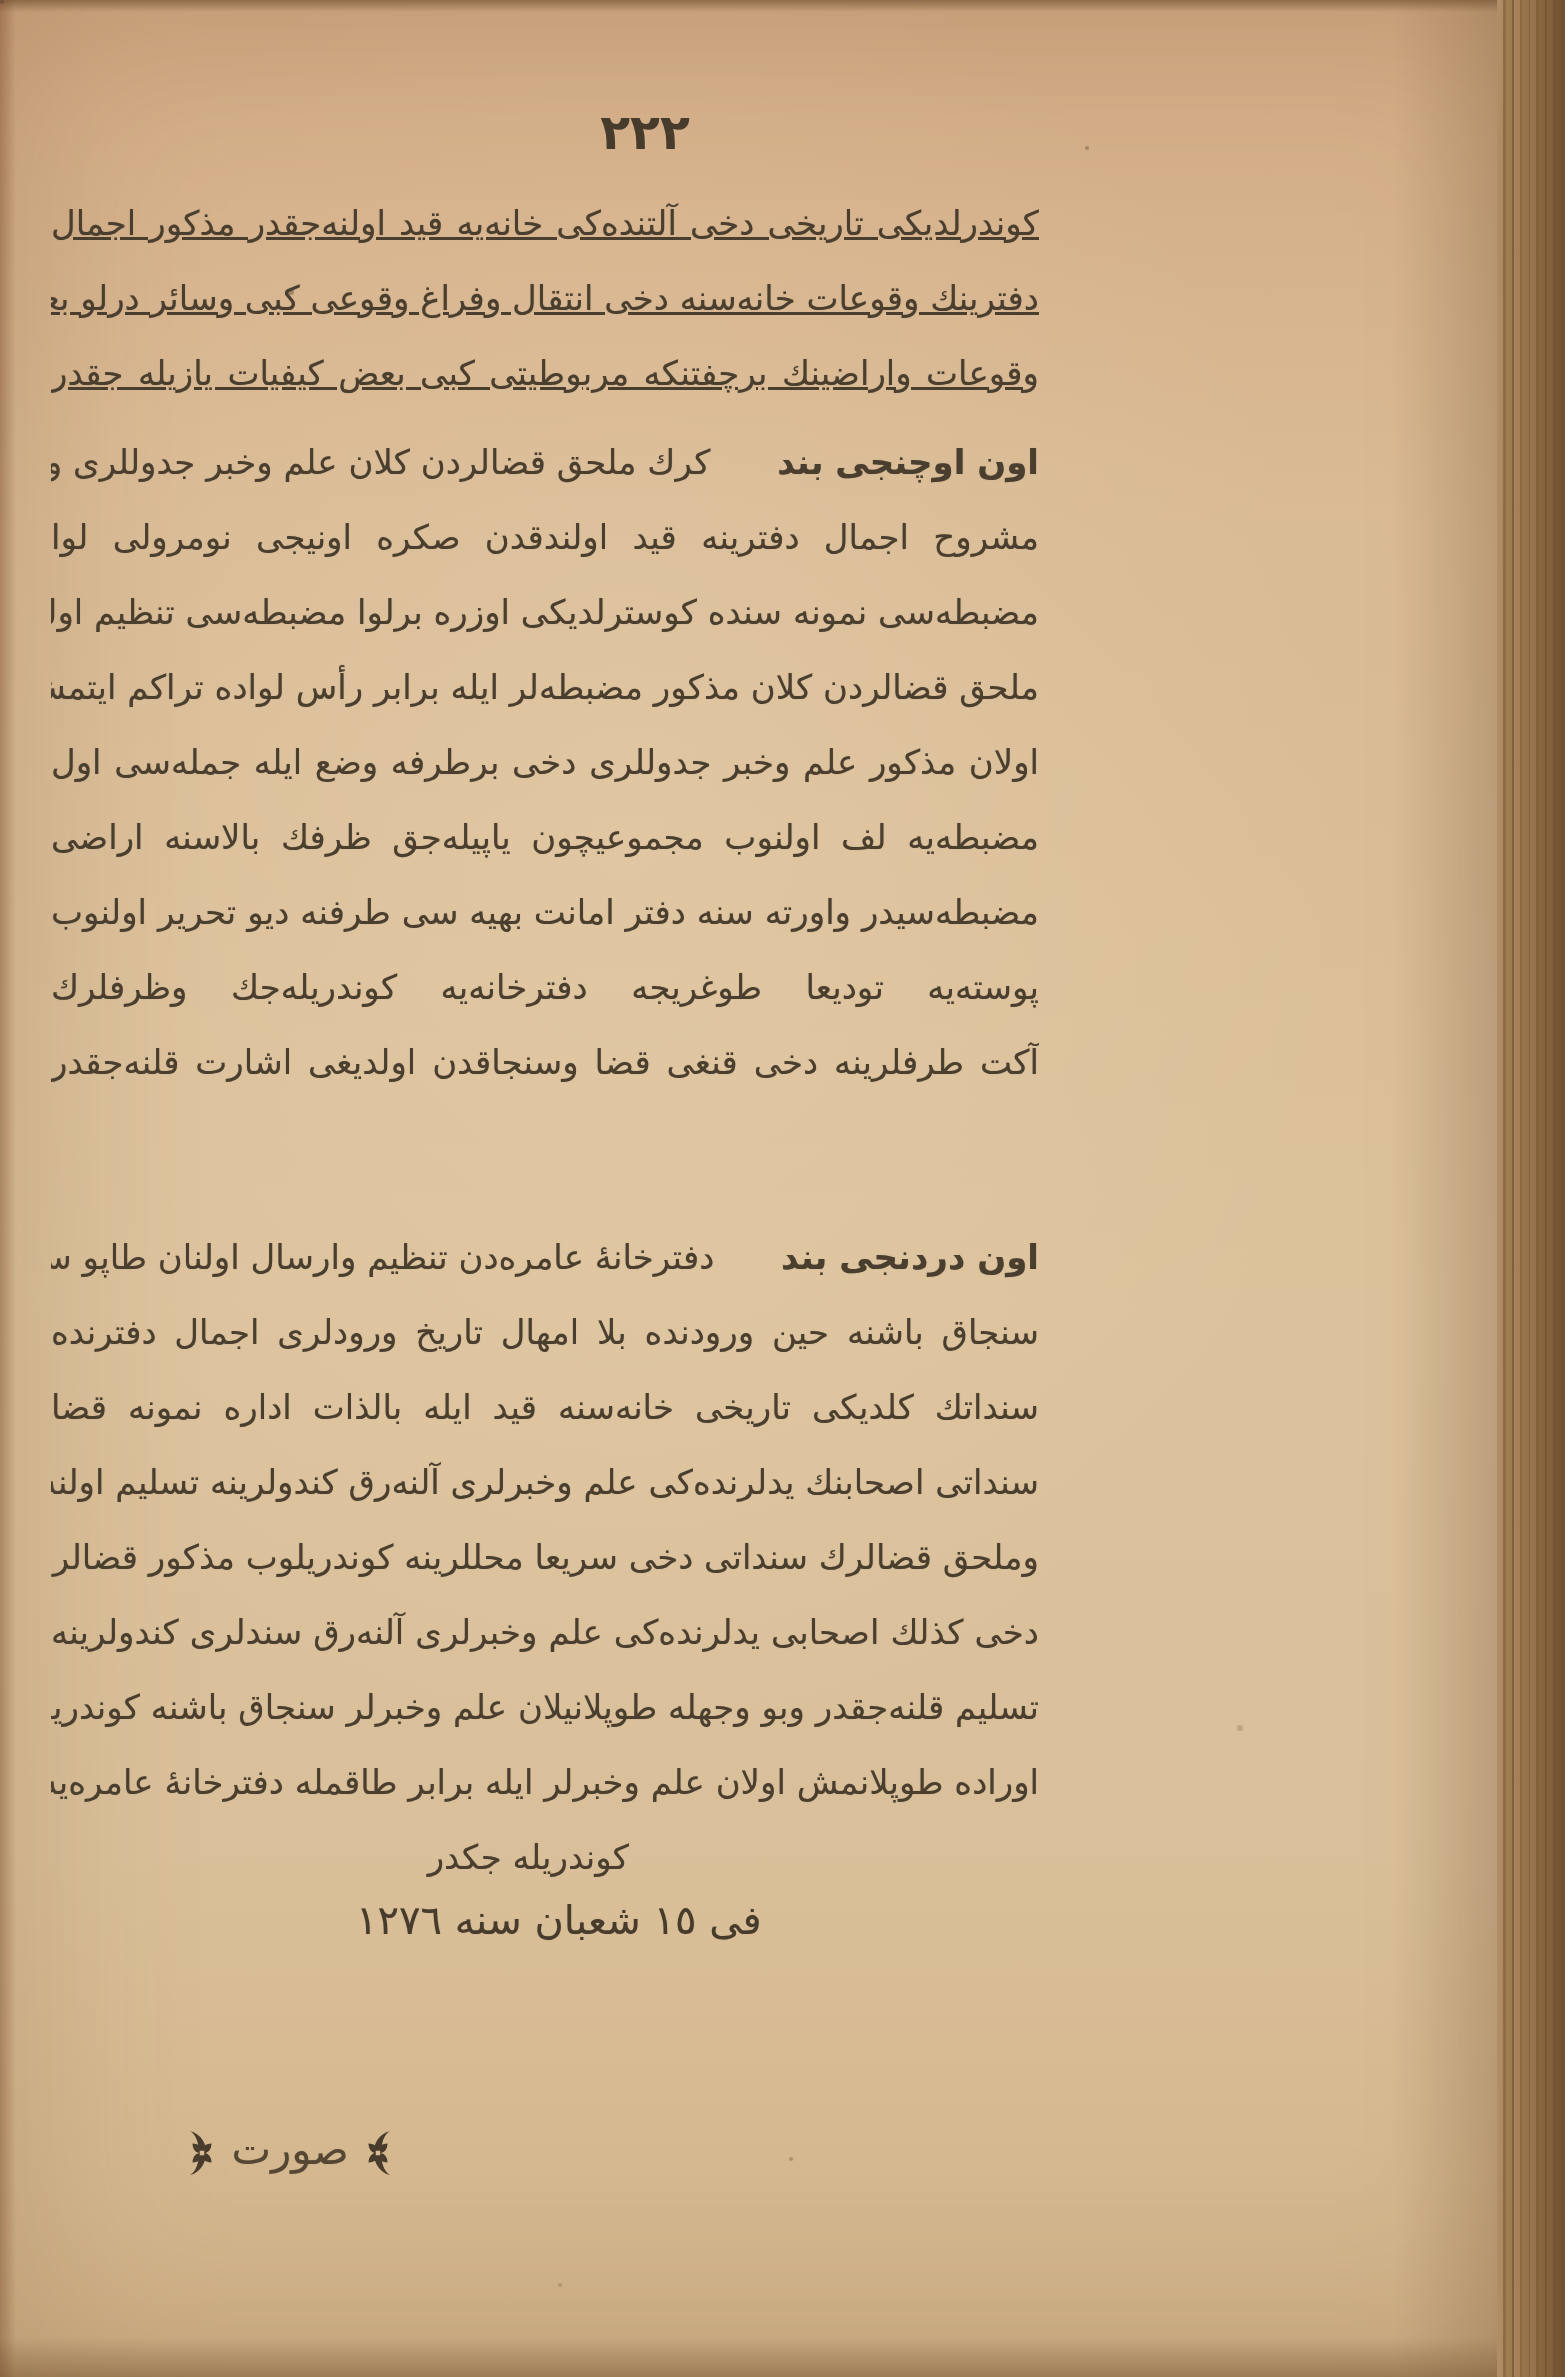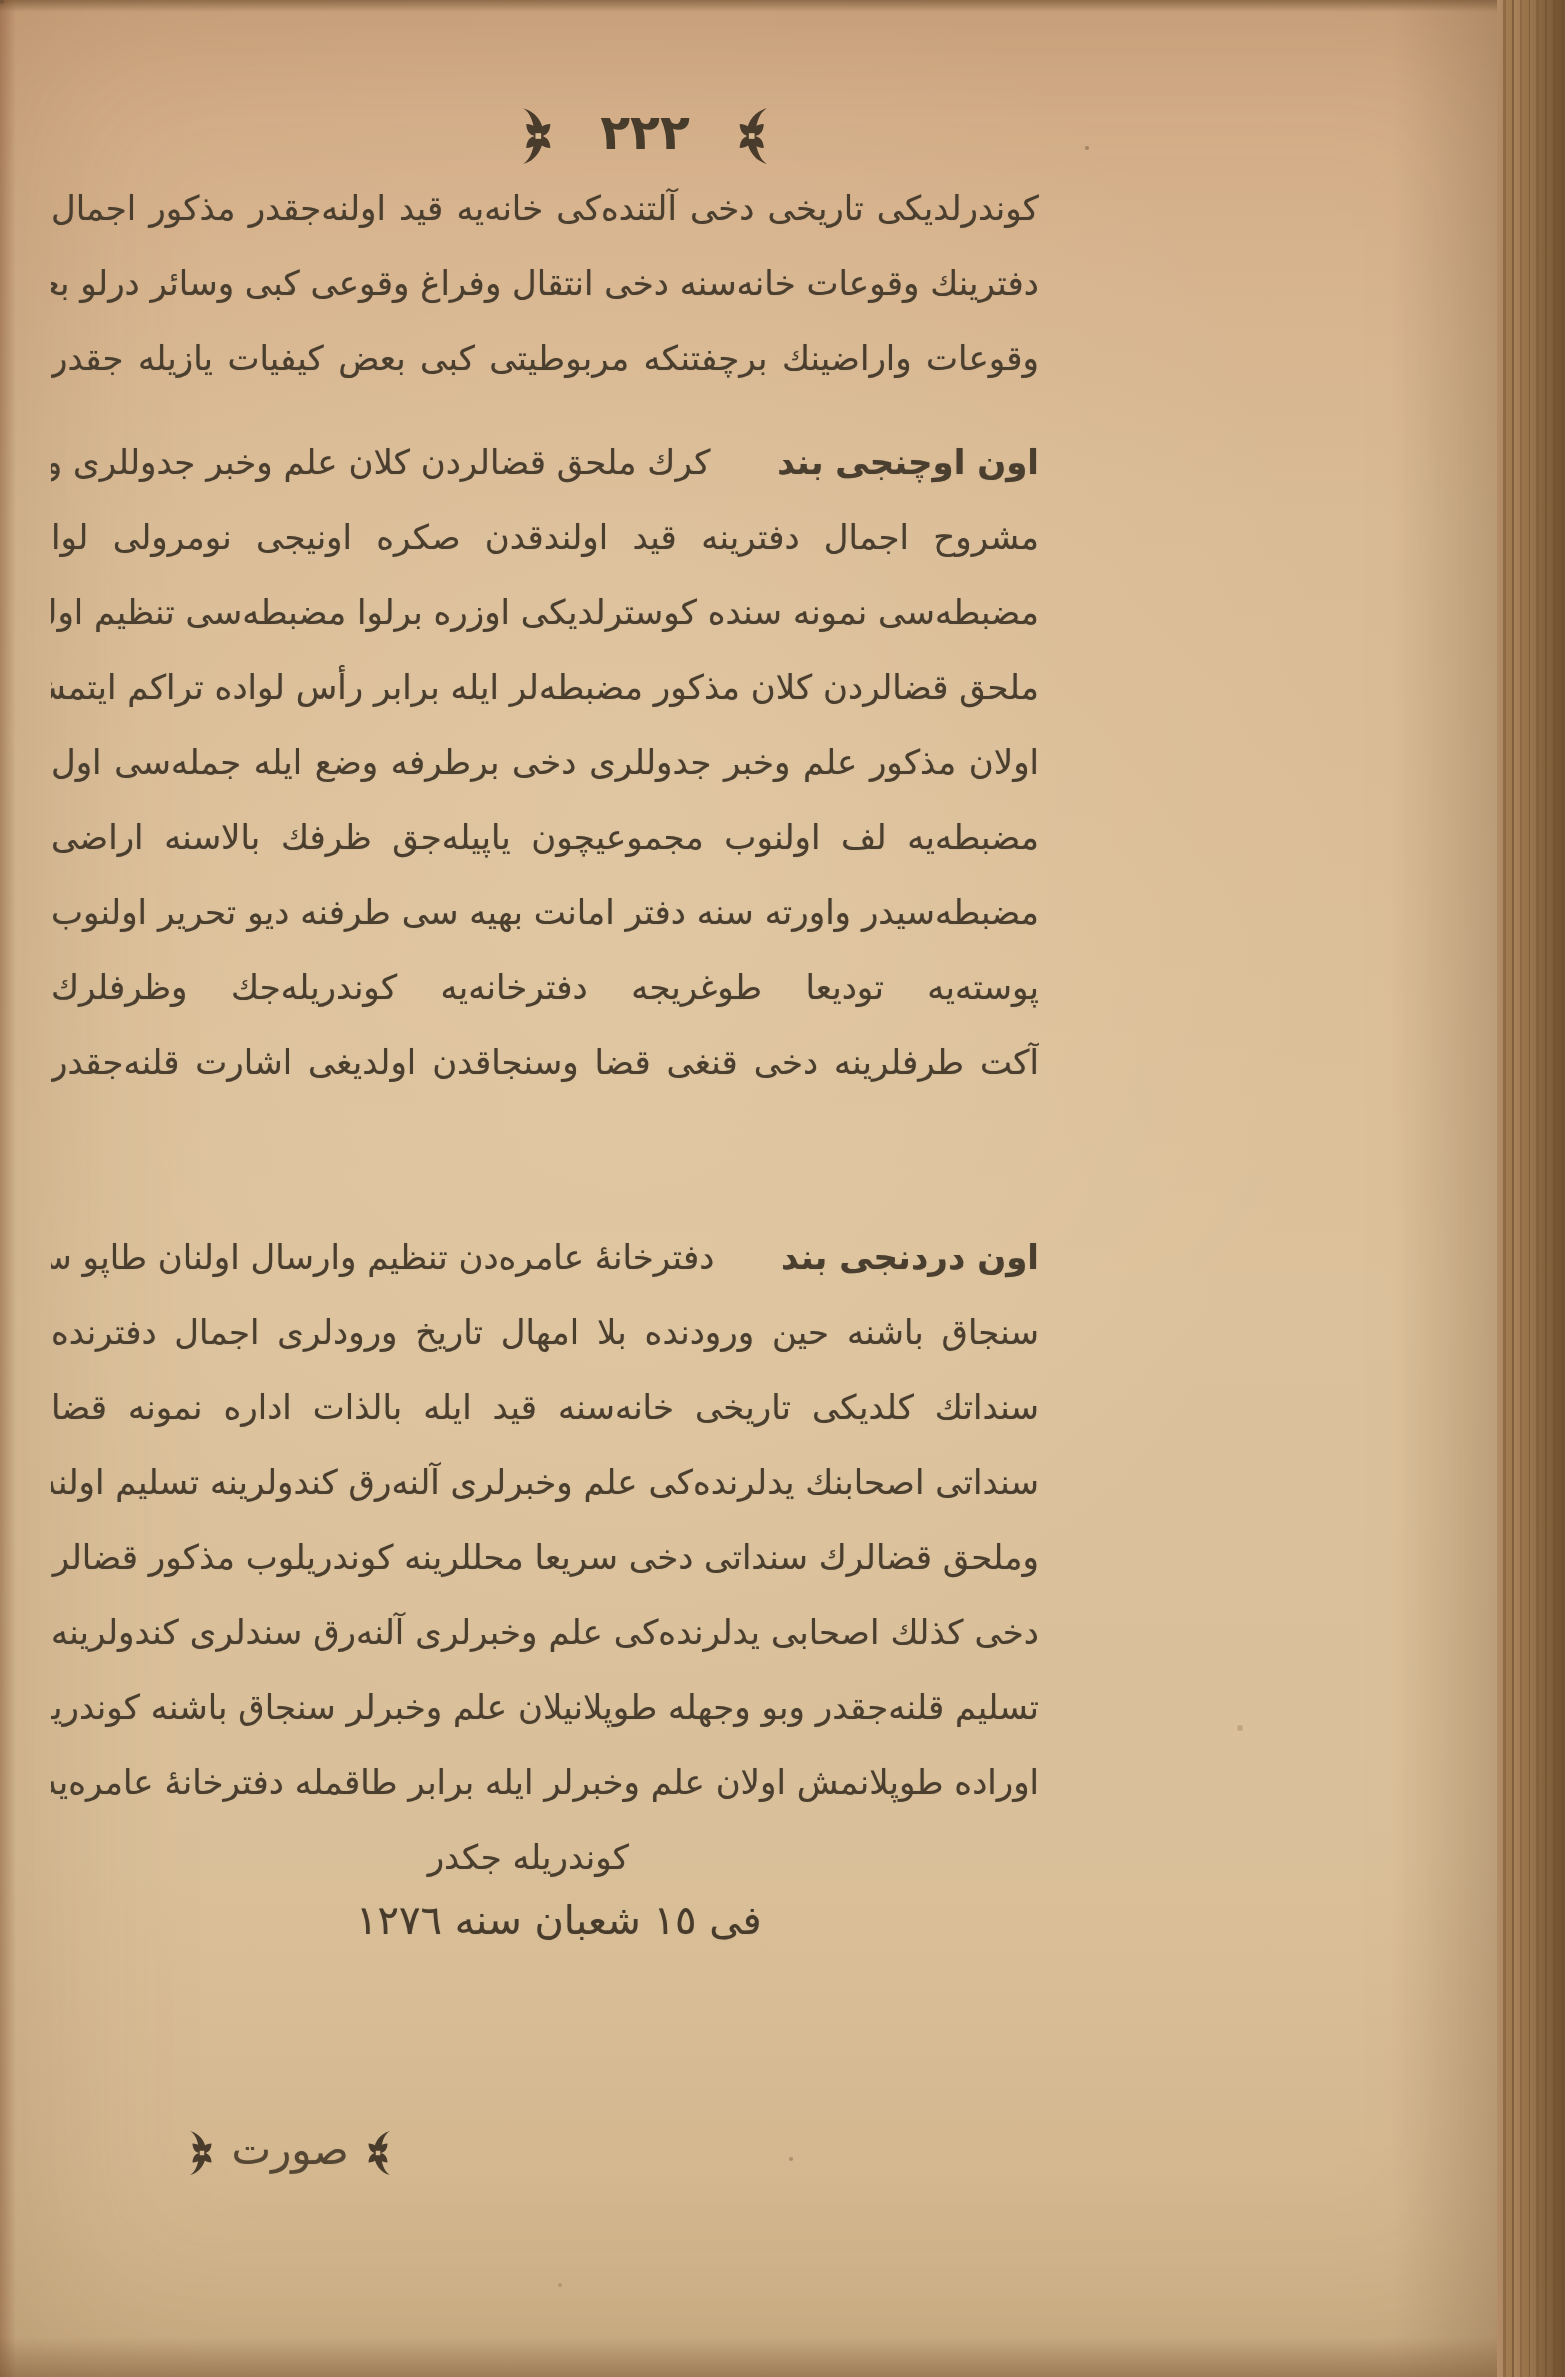--- a/index.html
+++ b/index.html
@@ -35,28 +35,28 @@
     box-shadow:289px 290px 0 0.9px rgba(96,74,50,.45),
                1085px 146px 0 0 rgba(96,74,50,.4),
                789px 2157px 0 0 rgba(96,74,50,.35),
                1238px 1726px 0 0.9px rgba(140,105,70,.3),
                558px 2283px 0 0 rgba(120,92,60,.3);}
   
   .text-col{position:absolute;left:51px;top:0;width:988px;color:#4a3e2f;
     text-shadow:0 0 0.9px rgba(74,62,47,.45);}
   .header-num{
     position:absolute;left:436px;top:98px;width:418px;height:75px;
-    display:flex;align-items:center;justify-content:center;gap:40px;color:#473b2c;
+    display:flex;align-items:center;justify-content:center;gap:40px;color:#473b2c;flex-direction:column;
   }
   .header-num .num{font-size:49px;font-weight:bold;letter-spacing:5.2px;padding-bottom:5.2px;}
   .fleuron{width:51px;height:68px;color:#4a3c2c;}
   .fleuron.mirror{transform:scaleX(-1);}
   .fleuron.small{width:40px;height:56px;}
   .para{position:absolute;left:0;width:988px;}
-  .p1{top:171px;}
+  .p1{top:186px;text-decoration:underline;}
   .p2{top:425px;}
   .p3{top:1220px;}
   .line{
     height:75px;line-height:75px;font-size:34px;
     text-align:justify;text-align-last:justify;
     overflow:hidden;white-space:nowrap;
   }
   .line .bend{font-weight:bold;}
   .hgap{display:inline-block;width:56px;}
   .line.endline{text-align:right;text-align-last:right;padding-right:410px;}

